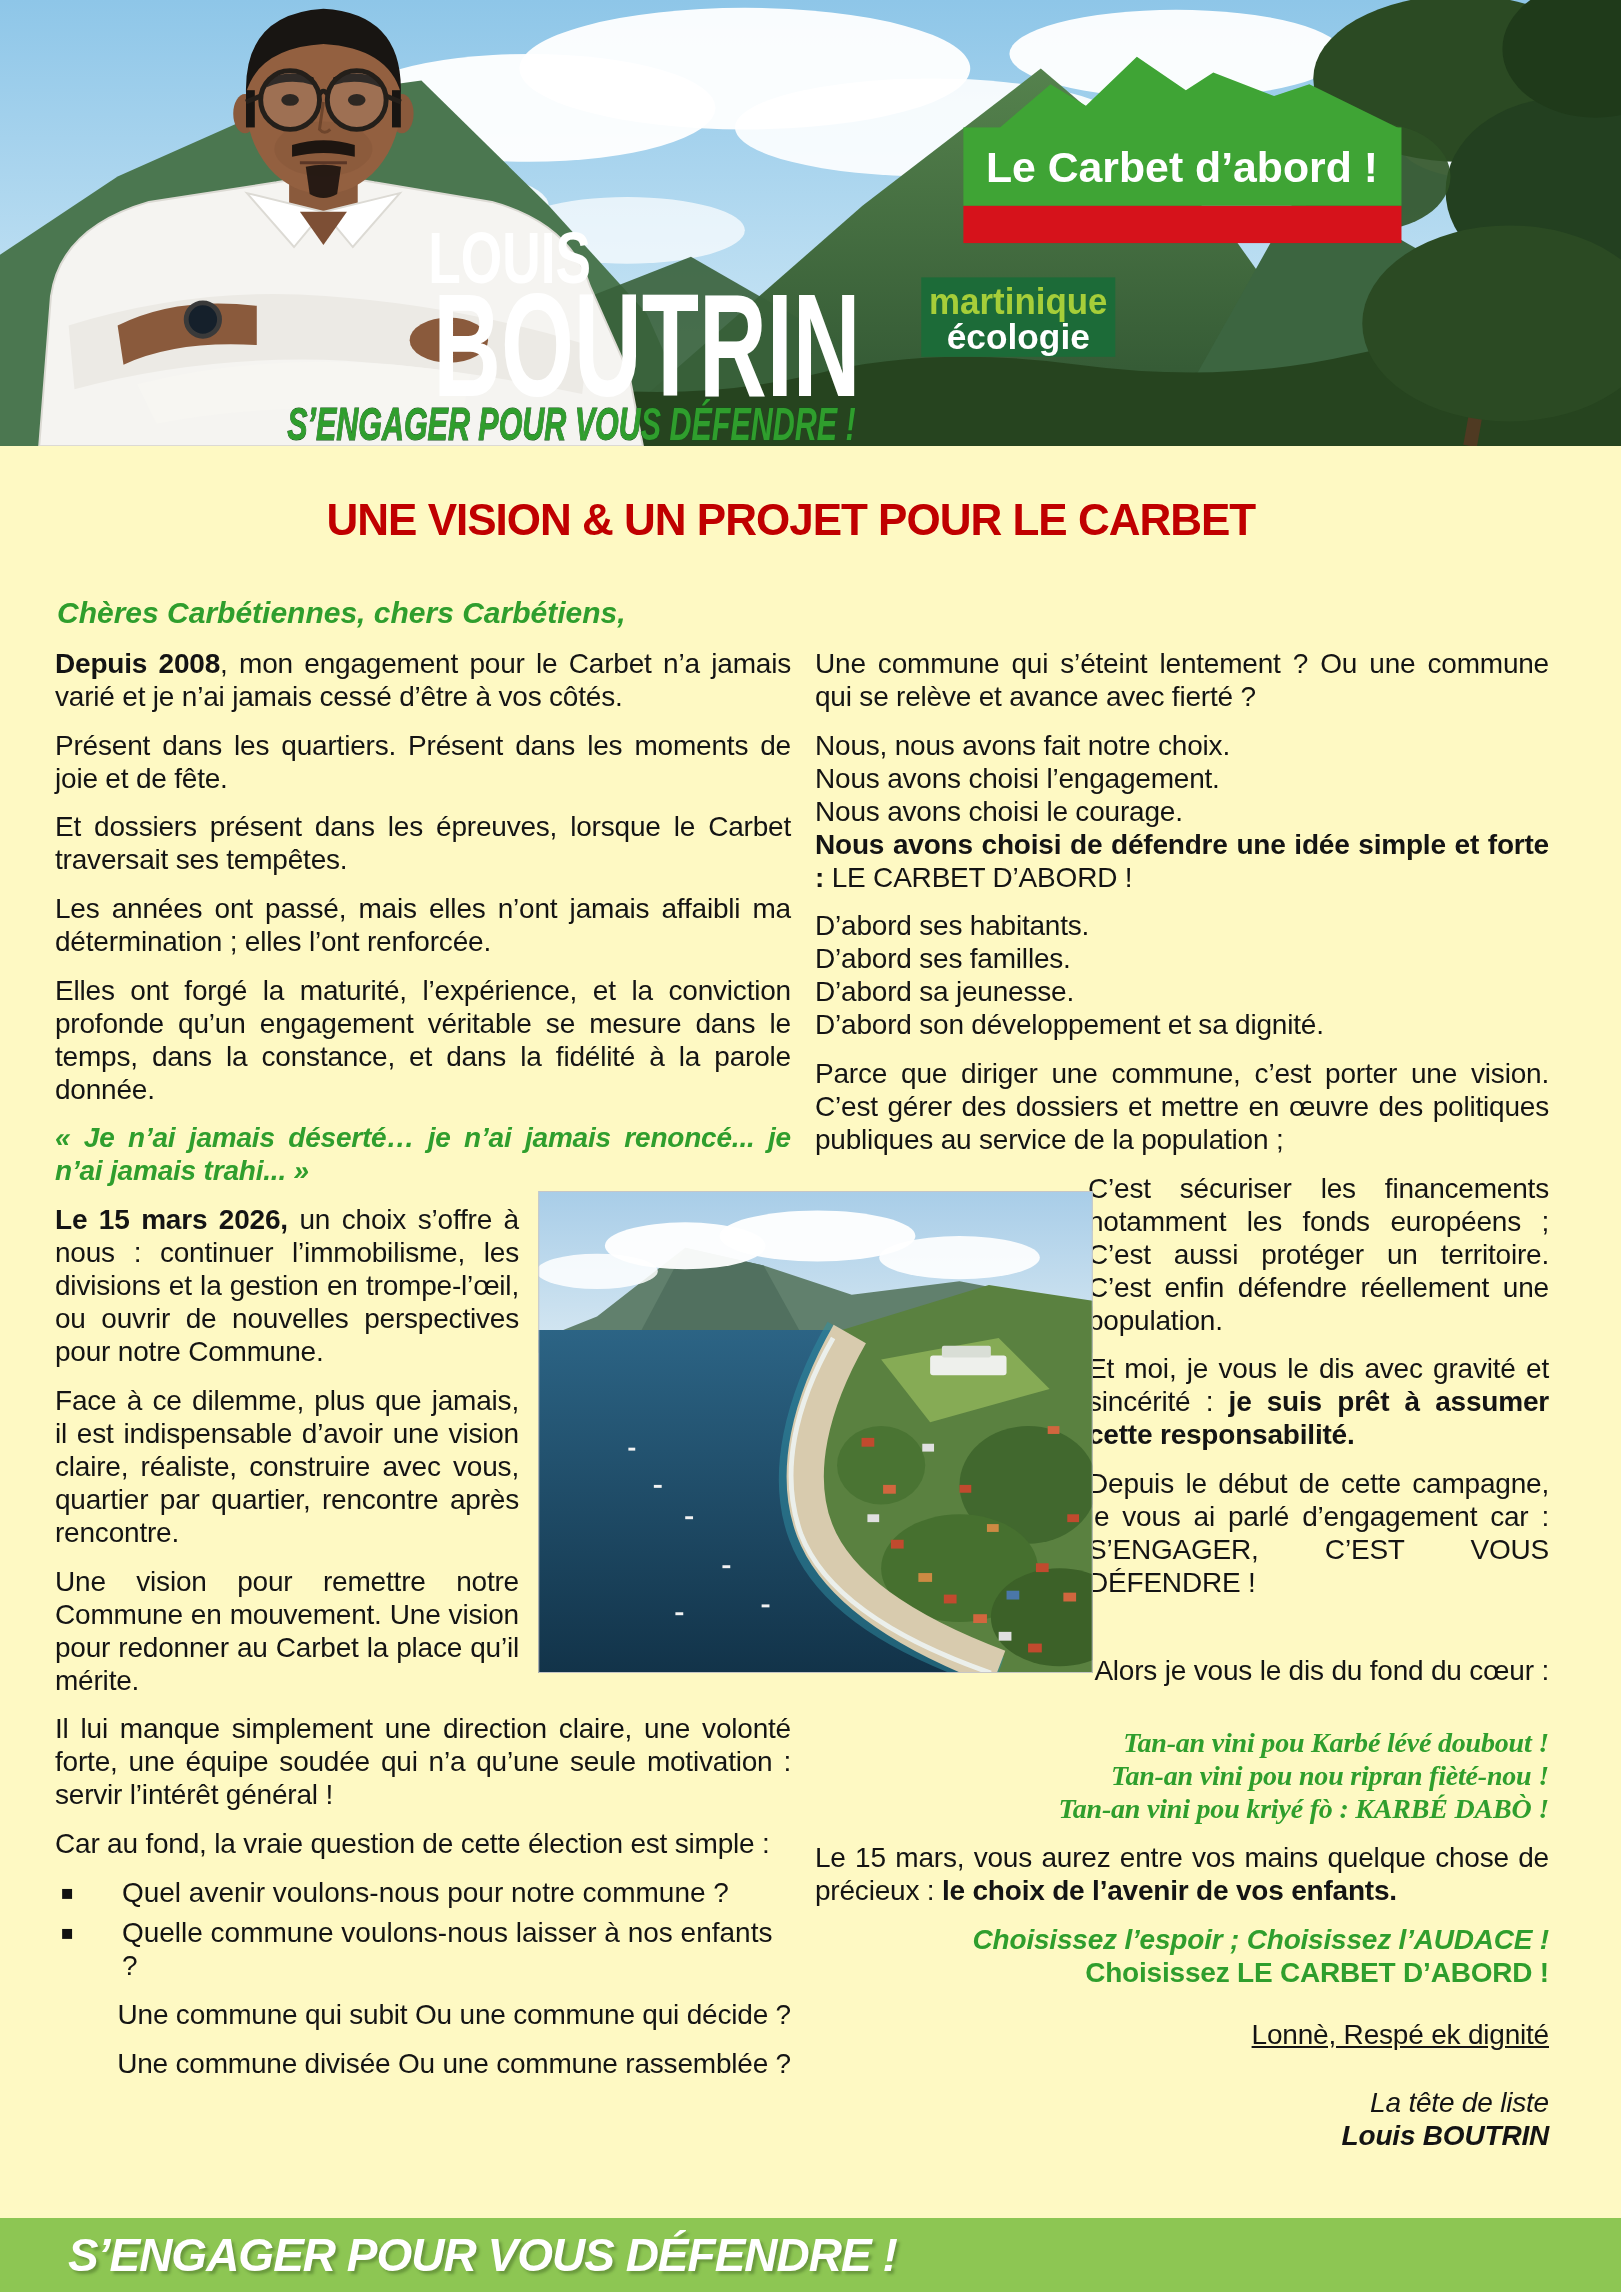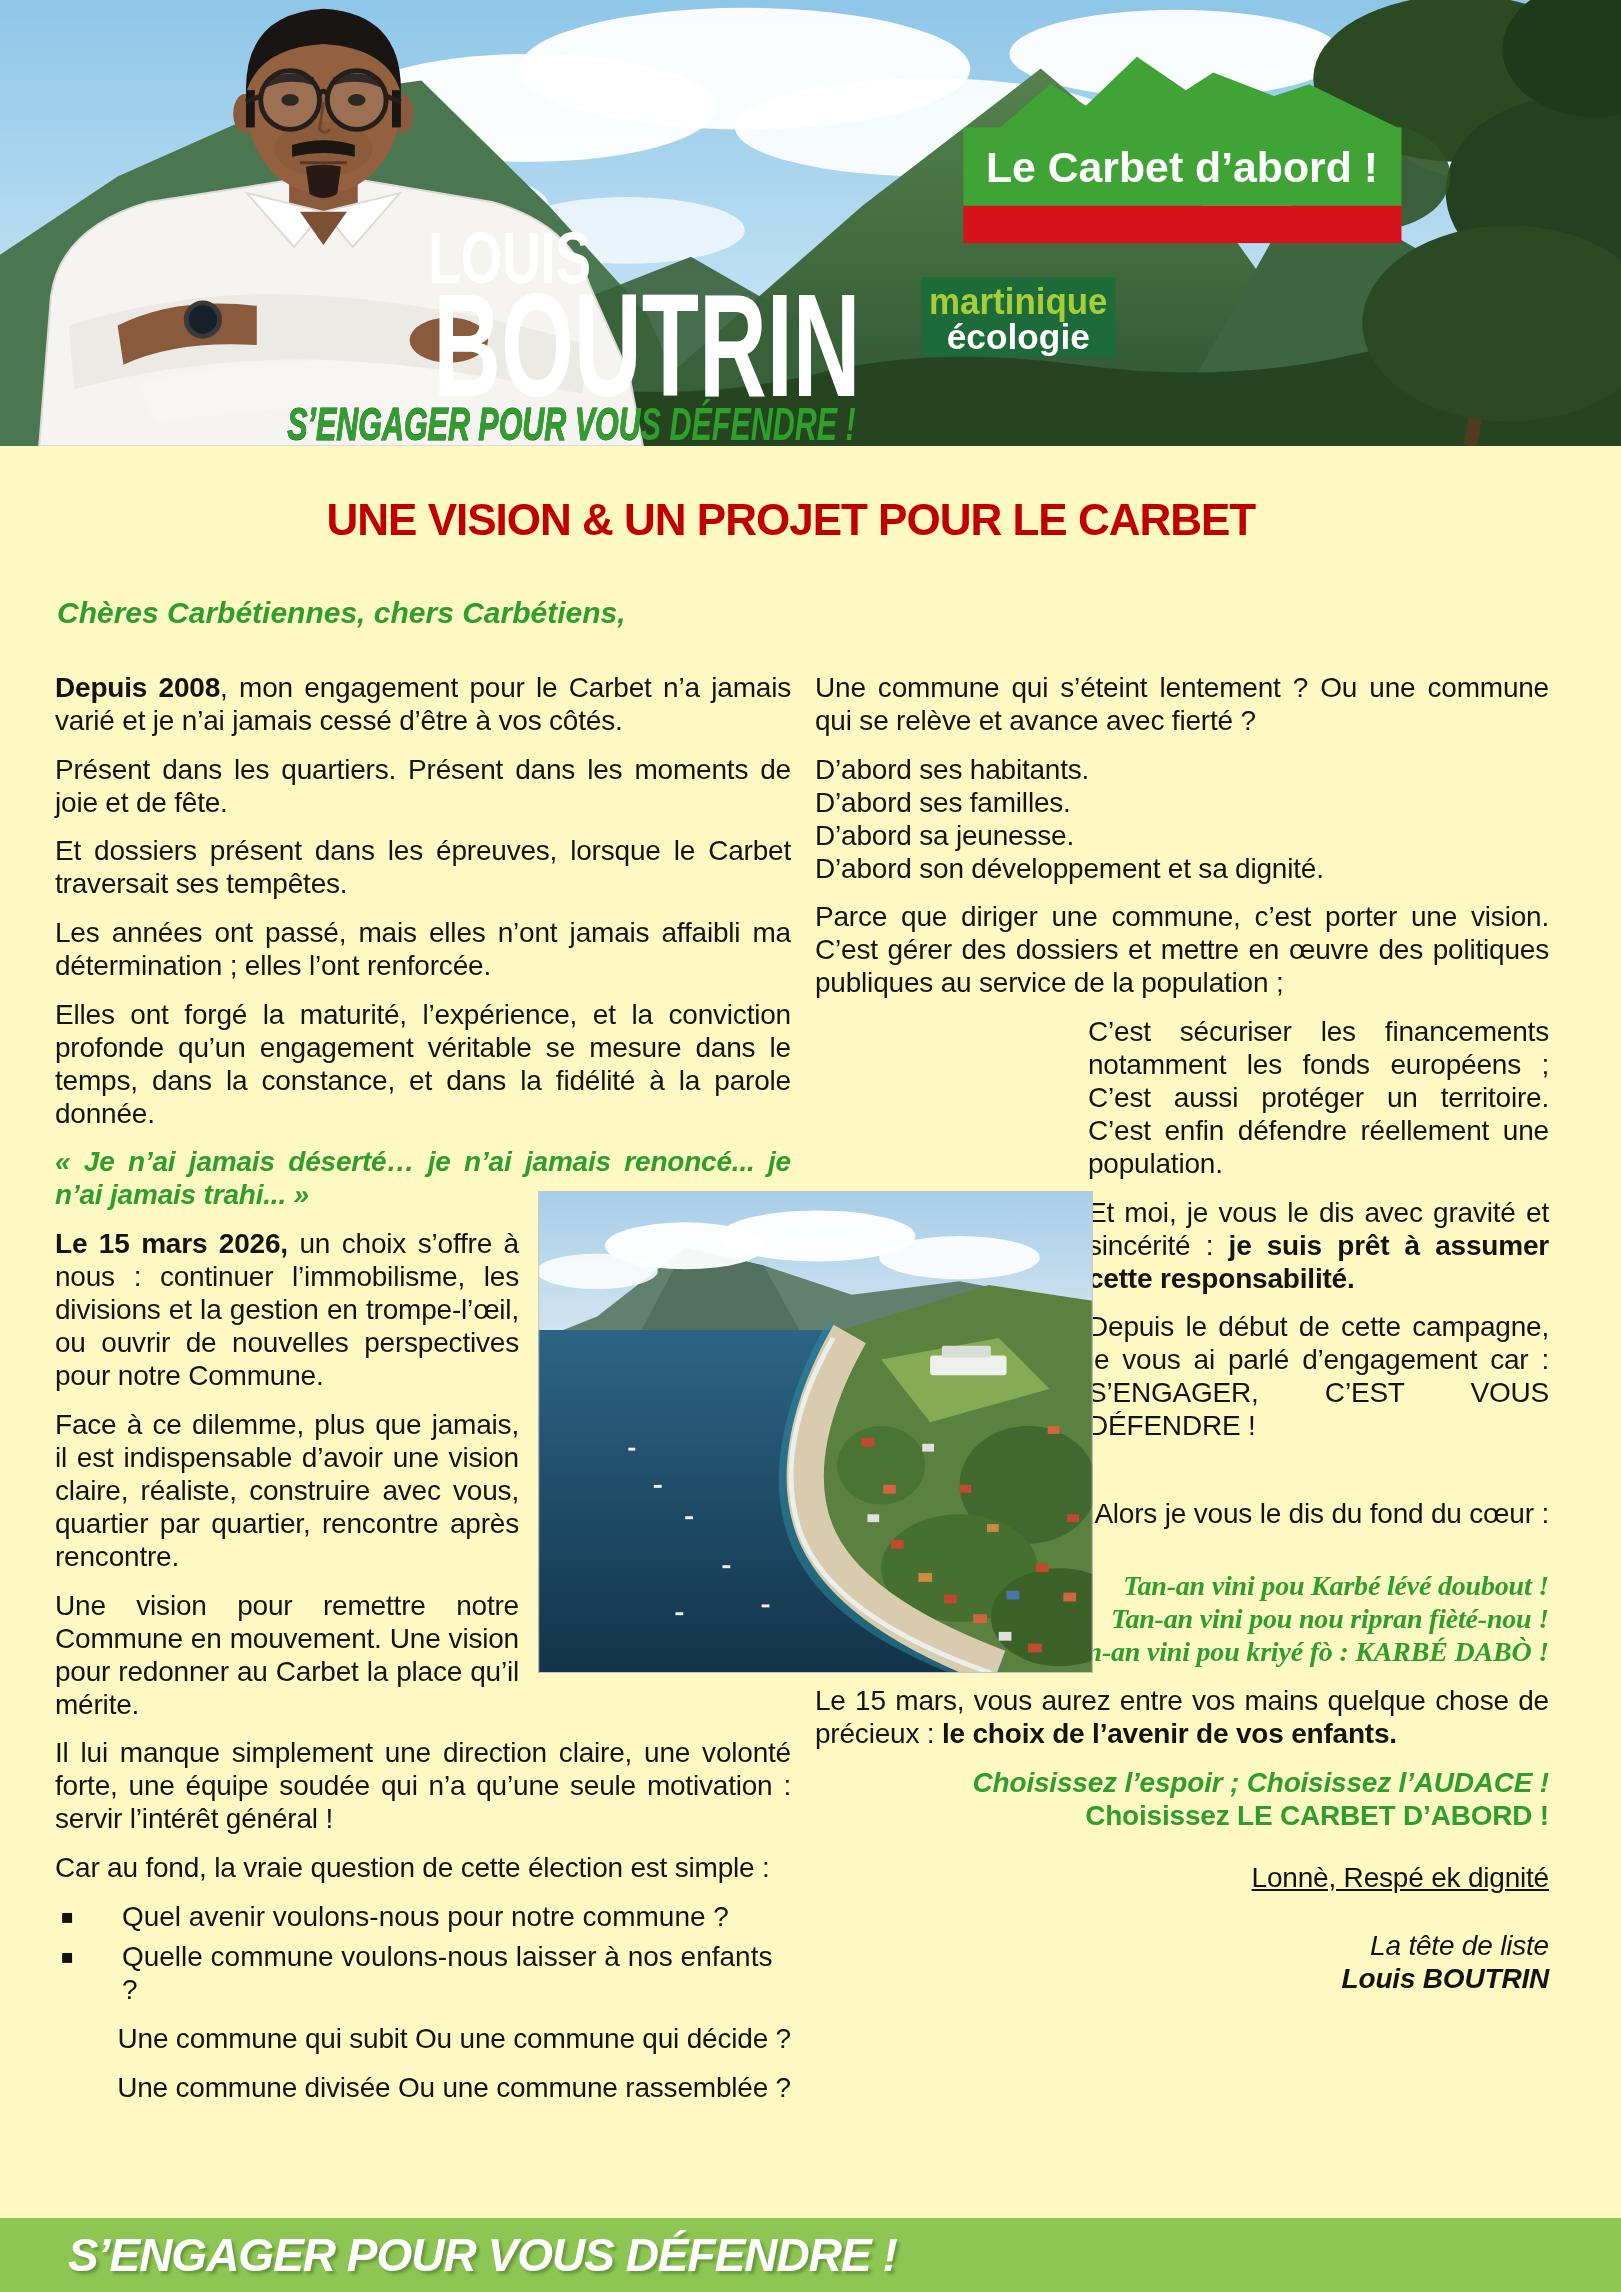--- a/index.html
+++ b/index.html
@@ -7,21 +7,21 @@
         font-family:"Liberation Sans",sans-serif;color:#141414;}
   
   .header{position:absolute;left:0;top:0;width:1621px;height:446px;}
   .header svg{display:block;}
   
   .page-title{margin:0;padding-top:49px;text-align:center;transform:translateX(-19.6px);
               font-size:44px;line-height:49px;font-weight:bold;color:#c00000;letter-spacing:-1px;}
   .salutation{margin:51px 8px 0 57px;font-size:30px;line-height:35px;color:#2f9e2d;
               font-weight:bold;font-style:italic;}
   
-  .columns{display:flex;gap:24px;padding:0 72px 0 55px;margin-top:41px;}
+  .columns{display:flex;gap:24px;padding:0 72px 0 55px;margin-top:17px;}
   .col{width:742px;}
   .col-right{width:740px;}
   .col p{margin:0 0 15.7px;text-align:justify;font-size:28px;line-height:33px;letter-spacing:-0.2px;}
   .col p.nojust{text-align:right;}
   .wrap-r{margin-right:272px !important;}
   .wrap-l{margin-left:273px !important;}
   .quote{color:#2f9e2d;font-weight:bold;font-style:italic;}
   .line{display:block;}
   .bullet-row{display:flex;margin:0 0 7.8px;font-size:28px;line-height:33px;}
   .bullet-row.last{margin-bottom:15.7px;}
@@ -169,20 +169,26 @@
         <span class="bullet-marker">■</span>
         <span>Quelle commune voulons-nous laisser à nos enfants ?</span>
       </div>
       <p class="nojust">Une commune qui subit Ou une commune qui décide ?</p>
       <p class="nojust">Une commune divisée  Ou une commune rassemblée ?</p>
     </div>
 
     <div class="col col-right">
       <p>Une commune qui s’éteint lentement ? Ou une commune qui se relève et avance avec fierté ?</p>
       <p>
+        <span class="line">Nous, nous avons fait notre choix.</span>
+        <span class="line">Nous avons choisi l’engagement.</span>
+        <span class="line">Nous avons choisi le courage.</span>
+        <span><b>Nous avons choisi de défendre une idée simple et forte :</b><span> LE CARBET D’ABORD !</span></span>
+      </p>
+      <p>
         <span class="line">D’abord ses habitants.</span>
         <span class="line">D’abord ses familles.</span>
         <span class="line">D’abord sa jeunesse.</span>
         <span class="line">D’abord son développement et sa dignité.</span>
       </p>
       <p>Parce que diriger une commune, c’est porter une vision. C’est gérer des dossiers et mettre en œuvre des politiques publiques au service de la population ;</p>
       <p class="wrap-l">C’est sécuriser les financements notamment les fonds européens ; C’est aussi protéger un territoire. C’est enfin défendre réellement une population.</p>
       <p class="wrap-l"><span>Et moi, je vous le dis avec gravité et sincérité : </span><b>je suis prêt à assumer cette responsabilité.</b></p>
       <p class="wrap-l mb-big">Depuis le début de cette campagne, je vous ai parlé d’engagement car : S’ENGAGER, C’EST VOUS DÉFENDRE !</p>
       <p class="nojust mb-med">Alors je vous le dis du fond du cœur :</p>

